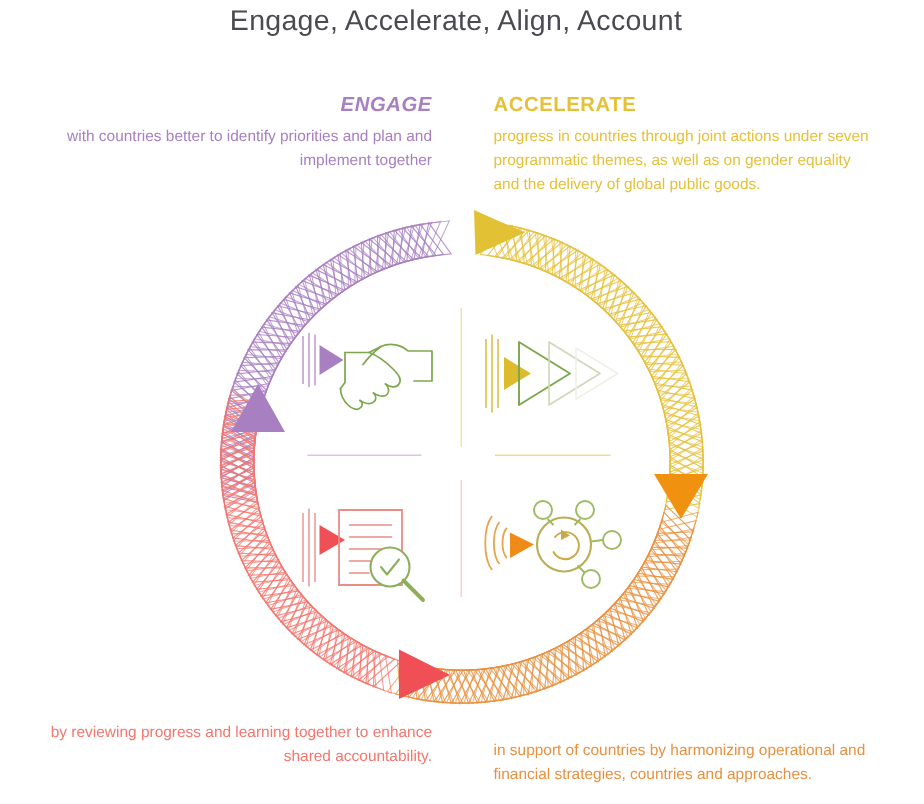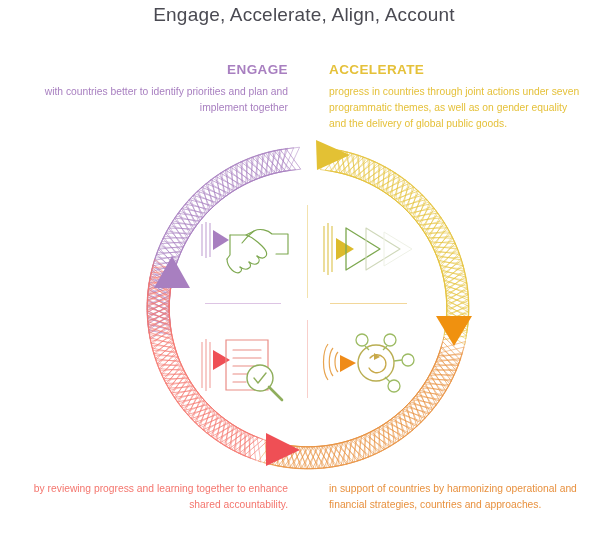--- a/index.html
+++ b/index.html
@@ -548,21 +548,21 @@
       </g>
     </svg>
   </div>
 
   <div class="divider" id="div-vert-top"></div>
   <div class="divider" id="div-vert-bot"></div>
   <div class="divider" id="div-horiz-left"></div>
   <div class="divider" id="div-horiz-right"></div>
 
   <div class="block" id="block-engage">
-    <div class="heading" style="color: rgb(168, 127, 192);">ENGAGE</div>
+    <div class="heading" style="color: rgb(168, 127, 192); font-style: italic;">ENGAGE</div>
     <div class="body" style="color: rgb(168, 127, 192);">
       <div>with countries better to identify priorities and plan and</div>
       <div>implement together</div>
     </div>
   </div>
 
   <div class="block" id="block-accel">
     <div class="heading" style="color: rgb(229, 193, 58);">ACCELERATE</div>
     <div class="body" style="color: rgb(229, 193, 58);">
       <div>progress in countries through joint actions under seven</div>
@@ -572,19 +572,19 @@
   </div>
 
   <div class="block" id="block-account">
     <div class="body" style="color: rgb(244, 118, 110); text-align: right;">
       <div>by reviewing progress and learning together to enhance</div>
       <div>shared accountability.</div>
     </div>
   </div>
 
   <div class="block" id="block-align">
-    <div class="body" style="color: rgb(232, 145, 63);">
+    <div class="body" style="color: rgb(232, 145, 63); margin-top: 12px;">
       <div>in support of countries by harmonizing operational and</div>
       <div>financial strategies, countries and approaches.</div>
     </div>
   </div>
 
 </div>
 
 </body></html>

